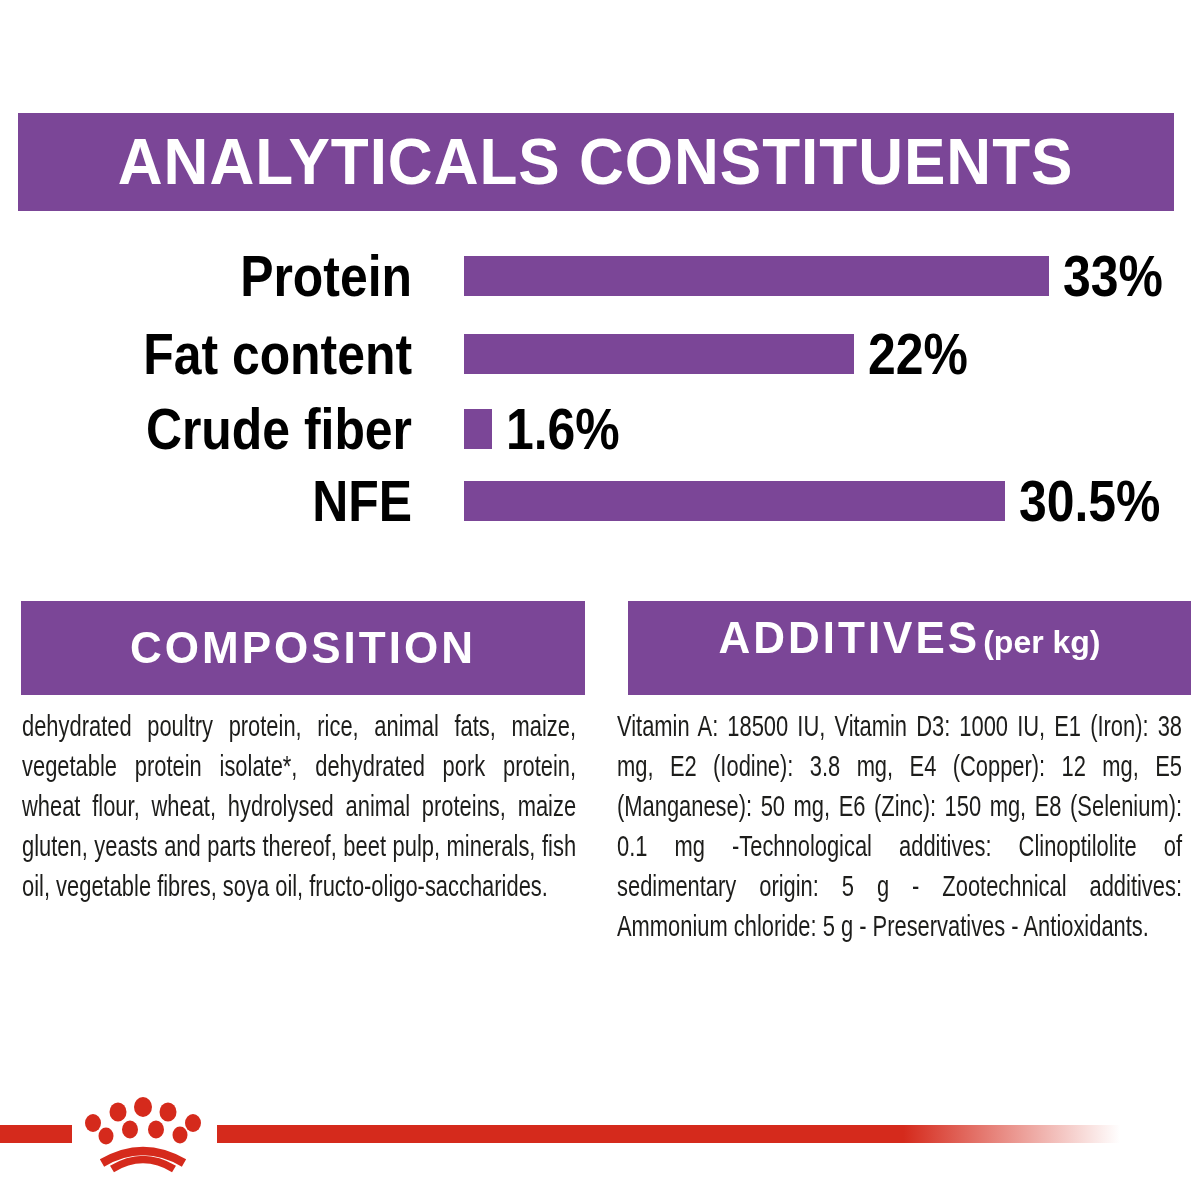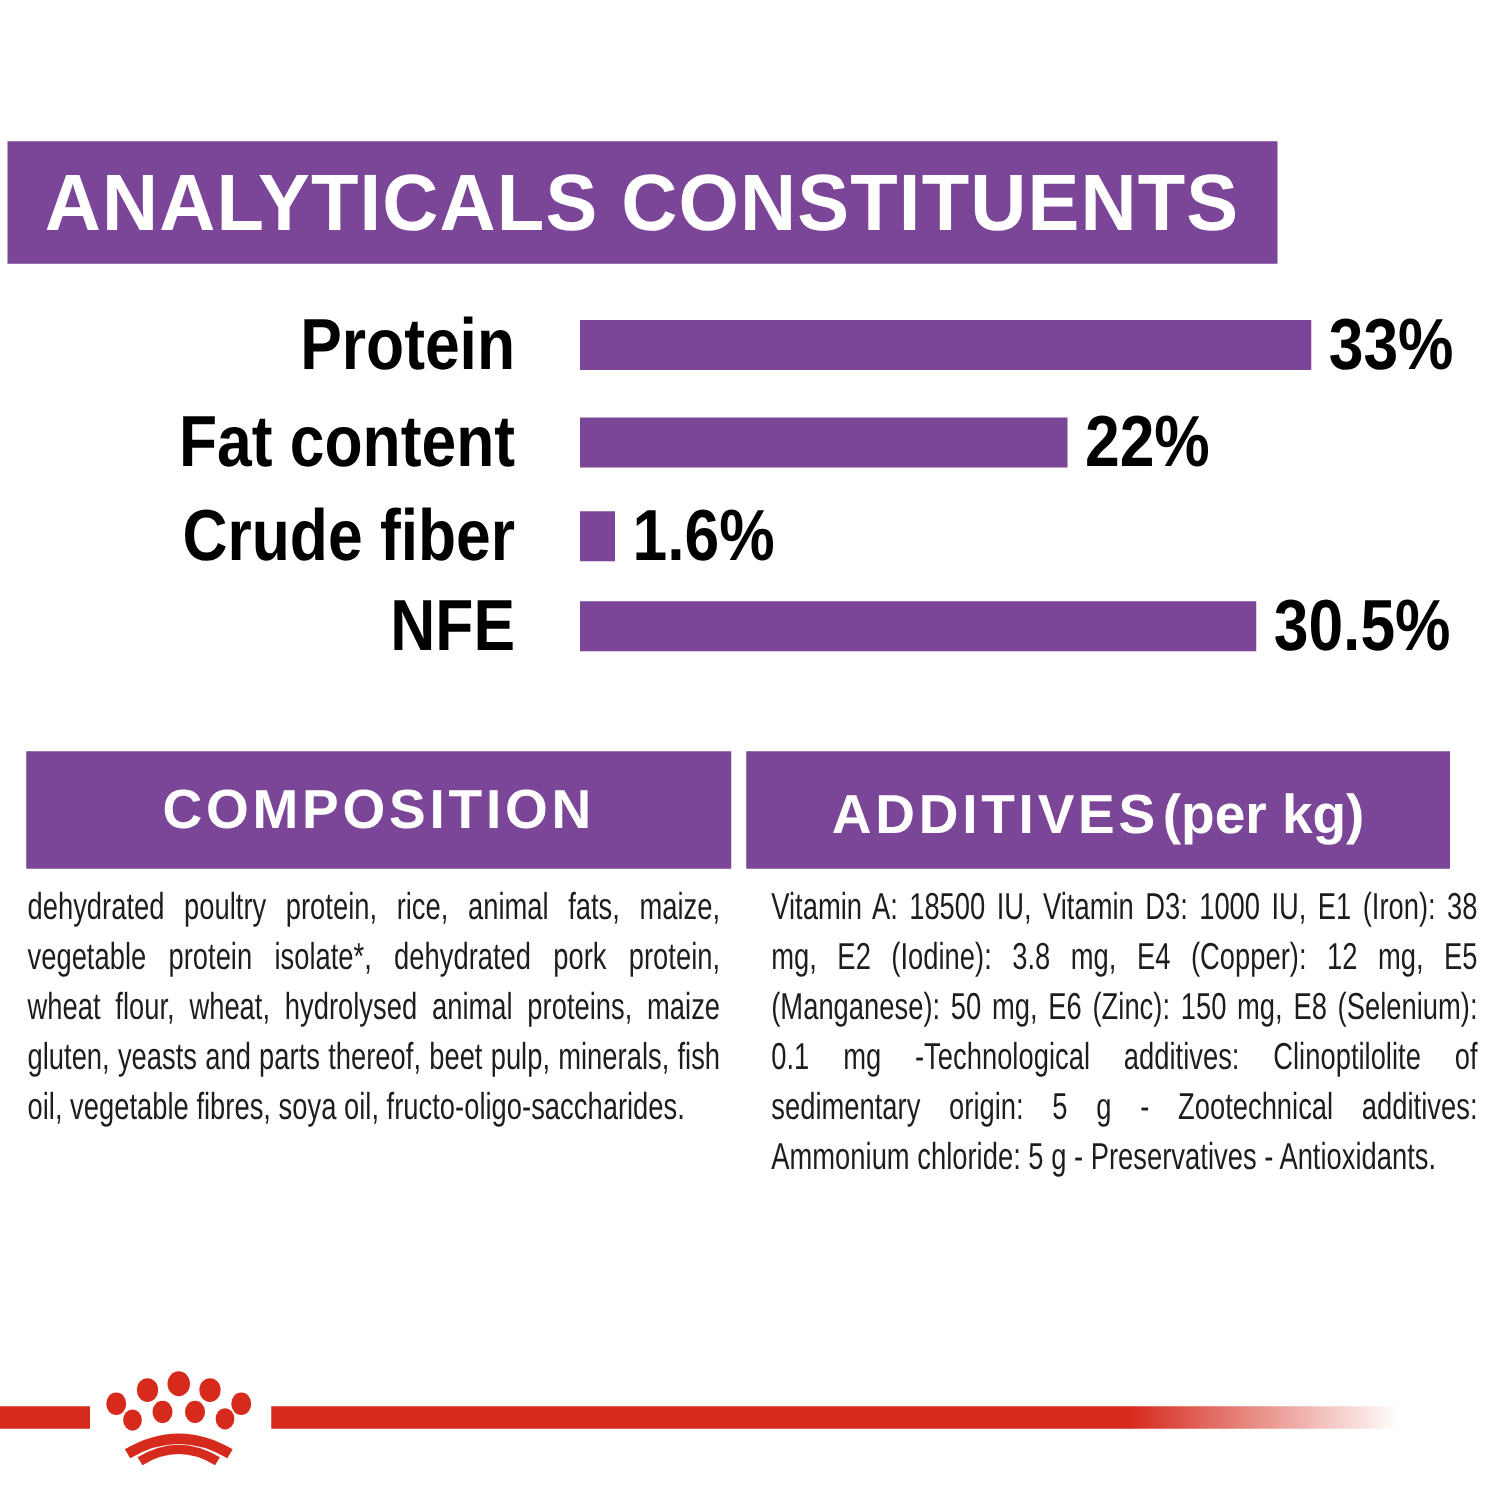--- a/index.html
+++ b/index.html
@@ -4,31 +4,31 @@
 <style>
   html,body{margin:0;padding:0;background:#ffffff;}
   #canvas{
     position:relative;width:1200px;height:1200px;background:#ffffff;overflow:hidden;
     font-family:"Liberation Sans",sans-serif;
   }
   .banner{
     position:absolute;background:var(--purple);color:#ffffff;
     display:flex;align-items:center;justify-content:center;
   }
-  #header-banner{left:6px;top:113px;width:1016px;height:98px;}
+  #header-banner{left:18px;top:113px;width:1156px;height:98px;}
   #header-banner .banner-title{
     font-size:64px;font-weight:bold;letter-spacing:1px;white-space:nowrap;
     transform:scaleX(0.97);transform-origin:center;
   }
   .section-banner-title{
     font-size:44px;font-weight:bold;letter-spacing:3px;white-space:nowrap;
   }
   #composition-banner{left:21px;top:601px;width:564px;height:94px;}
-  #additives-banner{left:597px;top:601px;width:563px;height:94px;gap:3px;align-items:baseline;padding-top:26px;box-sizing:border-box;}
-  #additives-banner .banner-suffix{font-size:44px;font-weight:bold;letter-spacing:0;}
+  #additives-banner{left:628px;top:601px;width:563px;height:94px;gap:3px;align-items:baseline;padding-top:12px;box-sizing:border-box;}
+  #additives-banner .banner-suffix{font-size:32px;font-weight:bold;letter-spacing:0;}
   
   #chart-area{position:absolute;left:0;top:0;width:1200px;height:560px;margin-left:12px;}
   .chart-row{position:absolute;left:0;width:1200px;height:40px;}
   .chart-label{
     position:absolute;left:0;top:50%;width:400px;text-align:right;
     font-size:58px;font-weight:bold;color:#000;line-height:1;white-space:nowrap;
     transform:scaleX(0.86) translateY(-50%);transform-origin:100% 50%;
   }
   .chart-bar{position:absolute;left:452px;top:0;height:40px;background:var(--purple);}
   .chart-value{

